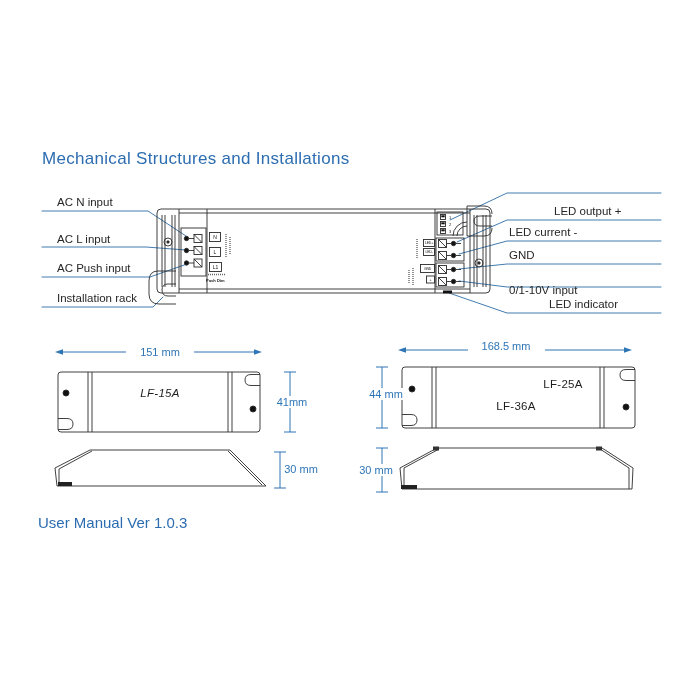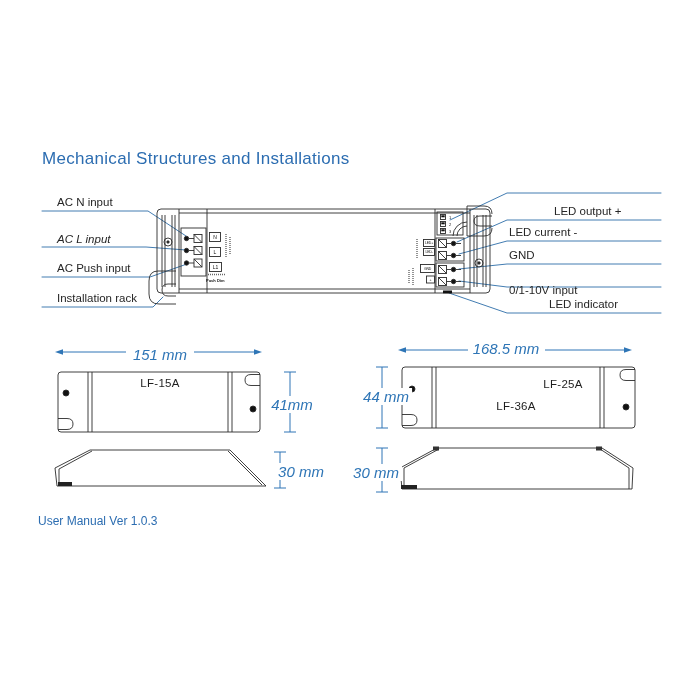--- a/index.html
+++ b/index.html
@@ -2,25 +2,25 @@
 <html><head>
 <meta charset="utf-8">
 <style>
   html,body{margin:0;padding:0;background:#fff;}
   .page{position:relative;width:676px;height:676px;background:#ffffff;overflow:hidden;
         font-family:"Liberation Sans", sans-serif;}
   .page svg{position:absolute;left:0;top:0;}
   .txt{position:absolute;white-space:nowrap;color:#222;}
   .title{font-size:17px;font-weight:500;letter-spacing:.3px;color:#2c6db1;}
   .lbl{font-size:11.5px;color:#262626;}
-  .dim{font-size:15px;color:#2e75b6;font-style:italic;}
+  .dim{font-size:11px;color:#2e75b6;}
   .dimbg{background:#fff;padding:0 3px;}
   .ctr{transform:translateX(-50%);}
   .model{font-size:11.5px;color:#1e1e1e;letter-spacing:.3px;}
-  .footer{font-size:12px;color:#2c6db1;padding-left:18px;}
+  .footer{font-size:15px;color:#2c6db1;padding-left:18px;}
   .micro{font-size:5px;color:#111;text-align:center;}
   .micro3{font-size:3.5px;color:#111;text-align:center;letter-spacing:-.2px;}
   .micro4{font-size:4px;font-weight:bold;color:#111;}
   .dip{font-size:4px;color:#111;}
 </style>
 </head>
 <body>
 
 <div class="page">
 
@@ -176,21 +176,21 @@
       <rect x="401" y="485" width="16" height="4" fill="#222" stroke="none"></rect>
     </g>
     <g stroke="#2e75b6" stroke-width="1" fill="none">
       <path d="M382,448 V492 M376,448 H388 M376,492 H388"></path>
     </g>
   </svg>
 
   <div class="txt title" style="left:42px;top:149px;">Mechanical Structures and Installations</div>
 
   <div class="txt lbl" style="left:57px;top:196px;">AC N input</div>
-  <div class="txt lbl" style="left:57px;top:233px;font-style:italic;">AC L input</div>
+  <div class="txt lbl" style="left:57px;top:233px;">AC L input</div>
   <div class="txt lbl" style="left:57px;top:262px;">AC Push input</div>
   <div class="txt lbl" style="left:57px;top:292px;">Installation rack</div>
 
   <div class="txt lbl" style="left:509px;top:205px;margin-left:45px;">LED output +</div>
   <div class="txt lbl" style="left:509px;top:226px;">LED current -</div>
   <div class="txt lbl" style="left:509px;top:249px;">GND</div>
   <div class="txt lbl" style="left:509px;top:284px;">0/1-10V input</div>
   <div class="txt lbl" style="left:509px;top:298px;margin-left:40px;">LED indicator</div>
 
   <div class="txt micro" style="left:209.5px;top:234px;width:11px;">N</div>
@@ -205,18 +205,18 @@
   <div class="txt micro3" style="left:420.5px;top:266.5px;width:14px;">GND</div>
   <div class="txt micro3" style="left:426.5px;top:277.5px;width:8px;">+</div>
 
   <div class="txt dim ctr" style="left:160px;top:346px;">151 mm</div>
   <div class="txt dim ctr dimbg" style="left:292px;top:396px;">41mm</div>
   <div class="txt dim ctr dimbg" style="left:301px;top:463px;">30 mm</div>
   <div class="txt dim ctr" style="left:506px;top:340px;">168.5 mm</div>
   <div class="txt dim ctr dimbg" style="left:386px;top:388px;">44 mm</div>
   <div class="txt dim ctr dimbg" style="left:376px;top:464px;">30 mm</div>
 
-  <div class="txt model ctr" style="left:160px;top:377px;">LF-15A</div>
+  <div class="txt model ctr" style="left:160px;top:387px;font-style:italic;">LF-15A</div>
   <div class="txt model ctr" style="left:516px;top:378px;margin-left:47px;">LF-25A</div>
   <div class="txt model ctr" style="left:516px;top:400px;">LF-36A</div>
 
   <div class="txt footer" style="left:20px;top:514px;">User Manual Ver 1.0.3</div>
 </div>
 
 </body></html>

